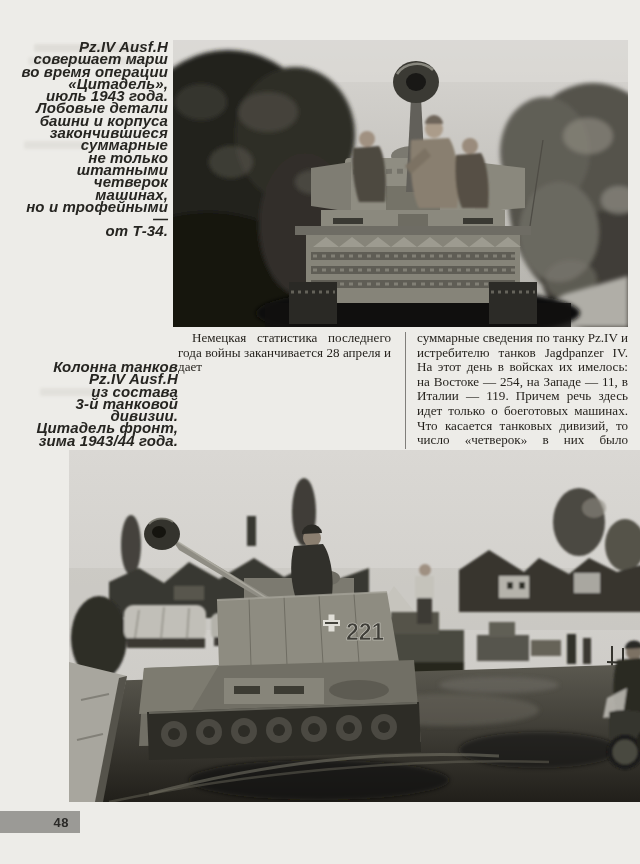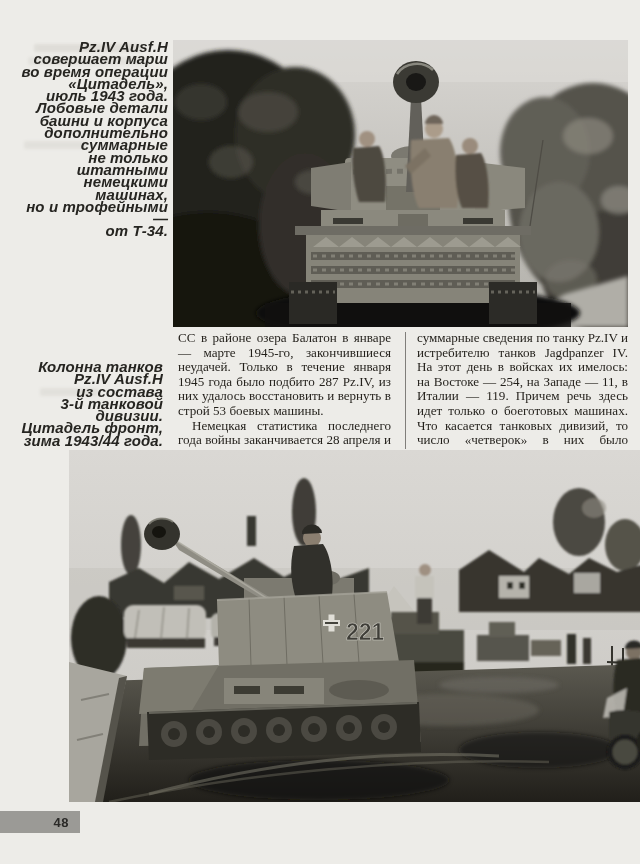--- a/index.html
+++ b/index.html
@@ -12,21 +12,21 @@
   .ghost{position:absolute; background:#d4d2cc; opacity:.55; filter:blur(1.6px); border-radius:2px;}
 
   
   .caption{
     position:absolute; text-align:right;
     font-weight:bold; font-style:italic;
     font-size:15px; line-height:12.3px; color:#262521;
     letter-spacing:.1px;
   }
   .caption-top{left:8px; top:41px; width:160px;}
-  .caption-bottom{left:5px; top:361px; width:158px;}
+  .caption-bottom{left:20px; top:361px; width:158px;}
 
   
   .photo{position:absolute; margin:0; padding:0; overflow:hidden; background:#b9b7b1;}
   .photo svg{display:block; width:100%; height:100%;}
   .photo-top{left:173px; top:40px; width:455px; height:287px;}
   .photo-bottom{left:45px; top:450px; width:583px; height:352px;margin-left:24px;}
 
   
   .bodytext{
     position:absolute; left:178px; top:331px; width:450px; height:120px;
@@ -60,24 +60,24 @@
   <div class="ghost" style="left:40px;top:388px;width:58px;height:8px;opacity:.45;"></div>
 
   <div class="caption caption-top">
       <div class="cap-line">Pz.IV Ausf.H</div>
       <div class="cap-line">совершает марш</div>
       <div class="cap-line">во время операции</div>
       <div class="cap-line">«Цитадель»,</div>
       <div class="cap-line">июль 1943 года.</div>
       <div class="cap-line">Лобовые детали</div>
       <div class="cap-line">башни и корпуса</div>
-      <div class="cap-line">дополнительно</div>
+      <div class="cap-line">закончившиеся</div>
       <div class="cap-line">суммарные</div>
       <div class="cap-line">не только штатными</div>
-      <div class="cap-line">немецкими</div>
+      <div class="cap-line">четверок</div>
       <div class="cap-line">машинах,</div>
       <div class="cap-line">но и трофейными —</div>
       <div class="cap-line">от Т-34.</div>
     </div>
 
   <figure class="photo photo-top">
     <svg viewBox="0 0 455 287" preserveAspectRatio="none">
       <defs>
         <linearGradient id="sky1" x1="0" y1="0" x2="0" y2="1">
           <stop offset="0" stop-color="#d8d6d2"></stop>
@@ -163,21 +163,20 @@
         <path d="M238,100 C236,130 240,158 246,168 L284,168 C288,140 284,110 276,98 Z" fill="#897f6f"></path>
         <polygon points="252,108 232,126 238,134 258,116" fill="#7c7264"></polygon>
         <circle cx="297" cy="106" r="8" fill="#9a8b7b"></circle>
         <path d="M283,115 C281,138 284,158 289,168 L315,168 C317,145 314,122 308,113 Z" fill="#564f45"></path>
       </g>
     </svg>
   </figure>
 
   <div class="bodytext">
     <div class="col-left">
-      <p>СС в районе озера Балатон в январе — марте 1945-го, закончившиеся неудачей. Только в течение января 1945 года было подбито 287 Pz.IV, из них удалось восстановить и вернуть в строй 53 боевых машины.</p>
       <p class="indent">Немецкая статистика последнего года войны заканчивается 28 апреля и дает</p>
     </div>
     <div class="coldiv"></div>
     <div class="col-right">
       <p>суммарные сведения по танку Pz.IV и истребителю танков Jagdpanzer IV. На этот день в войсках их имелось: на Востоке — 254, на Западе — 11, в Италии — 119. Причем речь здесь идет только о боеготовых машинах. Что касается танковых дивизий, то число «четверок» в них было различным: в элитной Учебной танковой</p>
     </div>
   </div>
 
   <div class="caption caption-bottom">
       <div class="cap-line">Колонна танков</div>

